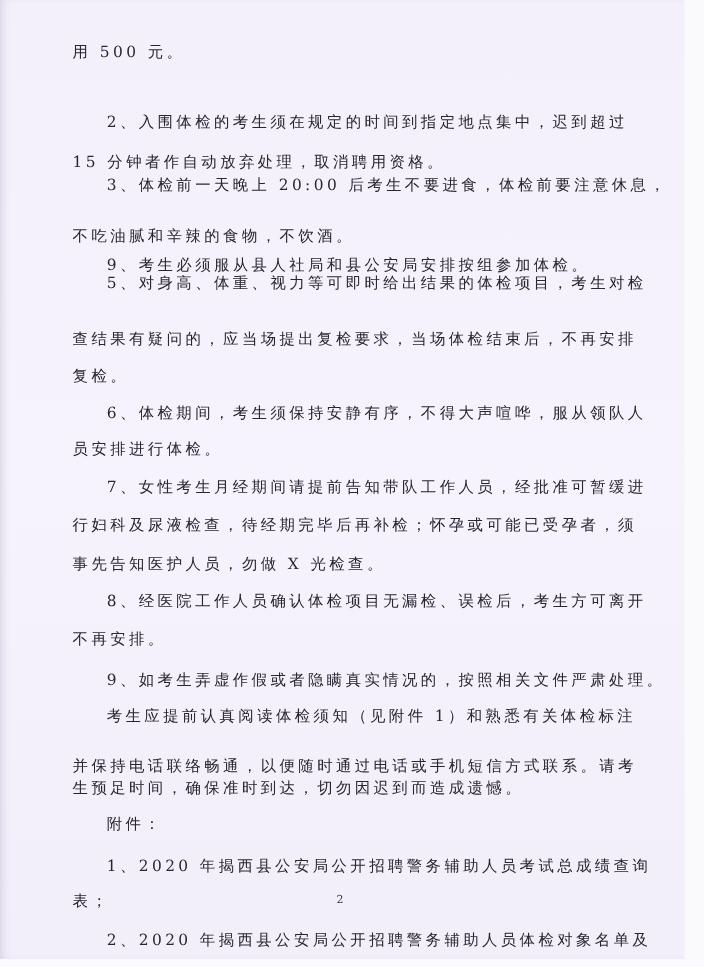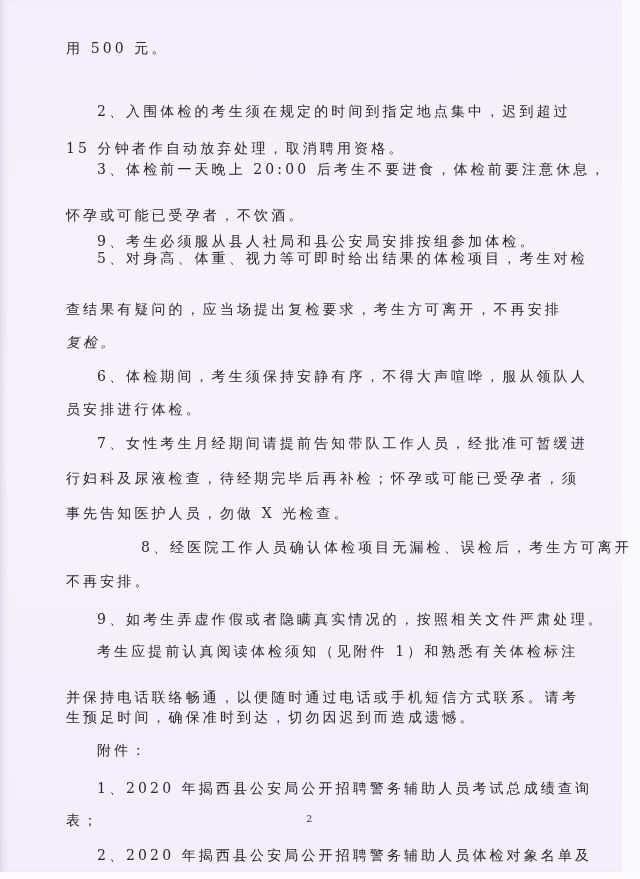--- a/index.html
+++ b/index.html
@@ -36,31 +36,31 @@
 <body>
 
 <div class="page"></div>
 <div class="edge-right"></div>
 <div class="bottom-edge"></div>
 
 <div class="line" style="top: 38px;">用 500 元。</div>
 <div class="line indent" style="top: 101px;">2、入围体检的考生须在规定的时间到指定地点集中，迟到超过</div>
 <div class="line" style="top: 138px;">15 分钟者作自动放弃处理，取消聘用资格。</div>
 <div class="line indent" style="top: 159px;">3、体检前一天晚上 20:00 后考生不要进食，体检前要注意休息，</div>
-<div class="line" style="top: 205px;">怀孕或可能已受孕者，不饮酒。</div>
+<div class="line" style="top: 205px;">不吃油腻和辛辣的食物，不饮酒。</div>
 <div class="line indent" style="top: 231px;">9、考生必须服从县人社局和县公安局安排按组参加体检。</div>
 <div class="line indent" style="top: 248px;">5、对身高、体重、视力等可即时给出结果的体检项目，考生对检</div>
-<div class="line" style="top: 299px;">查结果有疑问的，应当场提出复检要求，考生方可离开，不再安排</div>
-<div class="line" style="top: 332px; font-style: italic;">复检。</div>
+<div class="line" style="top: 299px;">查结果有疑问的，应当场提出复检要求，当场体检结束后，不再安排</div>
+<div class="line" style="top: 332px;">复检。</div>
 <div class="line indent" style="top: 366px;">6、体检期间，考生须保持安静有序，不得大声喧哗，服从领队人</div>
 <div class="line" style="top: 399px;">员安排进行体检。</div>
 <div class="line indent" style="top: 433px;">7、女性考生月经期间请提前告知带队工作人员，经批准可暂缓进</div>
 <div class="line" style="top: 468px;">行妇科及尿液检查，待经期完毕后再补检；怀孕或可能已受孕者，须</div>
 <div class="line" style="top: 503px;">事先告知医护人员，勿做 X 光检查。</div>
-<div class="line indent" style="top: 537px; margin-left: 44px;">8、经医院工作人员确认体检项目无漏检、误检后，考生方可离开</div>
+<div class="line indent" style="top: 537px;">8、经医院工作人员确认体检项目无漏检、误检后，考生方可离开</div>
 <div class="line" style="top: 571px;">不再安排。</div>
 <div class="line indent" style="top: 609px;">9、如考生弄虚作假或者隐瞒真实情况的，按照相关文件严肃处理。</div>
 <div class="line indent" style="top: 641px;">考生应提前认真阅读体检须知（见附件 1）和熟悉有关体检标注</div>
 <div class="line" style="top: 675px; margin-top: 12px;">并保持电话联络畅通，以便随时通过电话或手机短信方式联系。请考</div>
 <div class="line" style="top: 707px;">生预足时间，确保准时到达，切勿因迟到而造成遗憾。</div>
 <div class="line indent" style="top: 740px;">附件：</div>
 <div class="line indent" style="top: 778px;">1、2020 年揭西县公安局公开招聘警务辅助人员考试总成绩查询</div>
 <div class="line" style="top: 810px;">表；</div>
 <div class="line indent" style="top: 845px;">2、2020 年揭西县公安局公开招聘警务辅助人员体检对象名单及</div>
 

